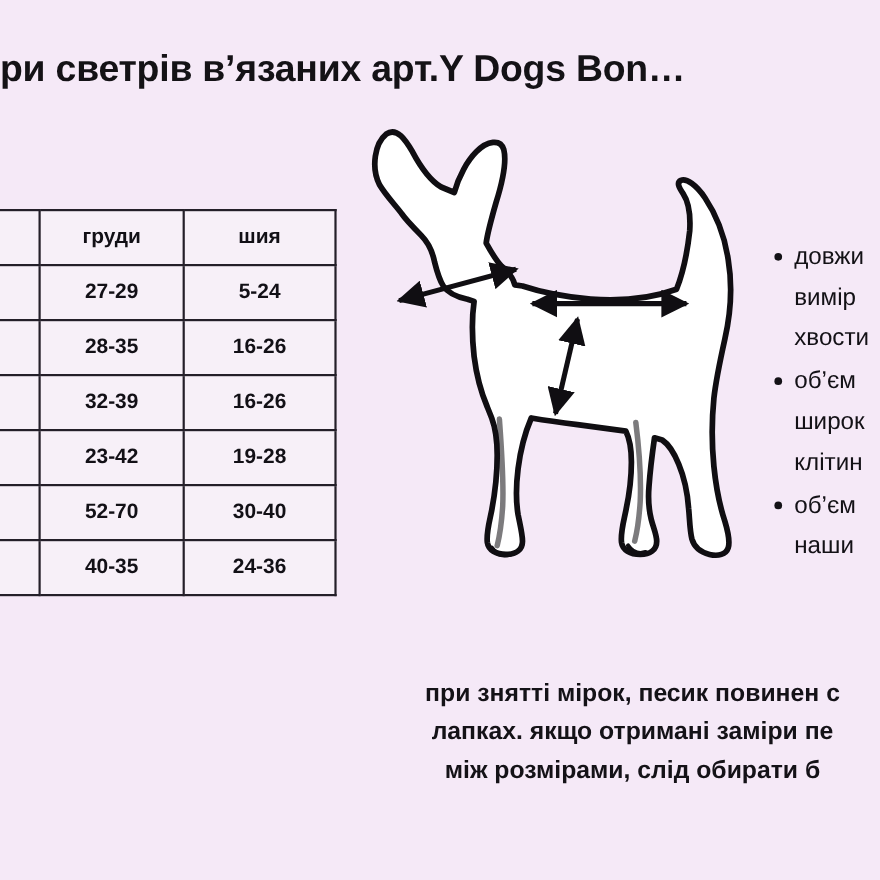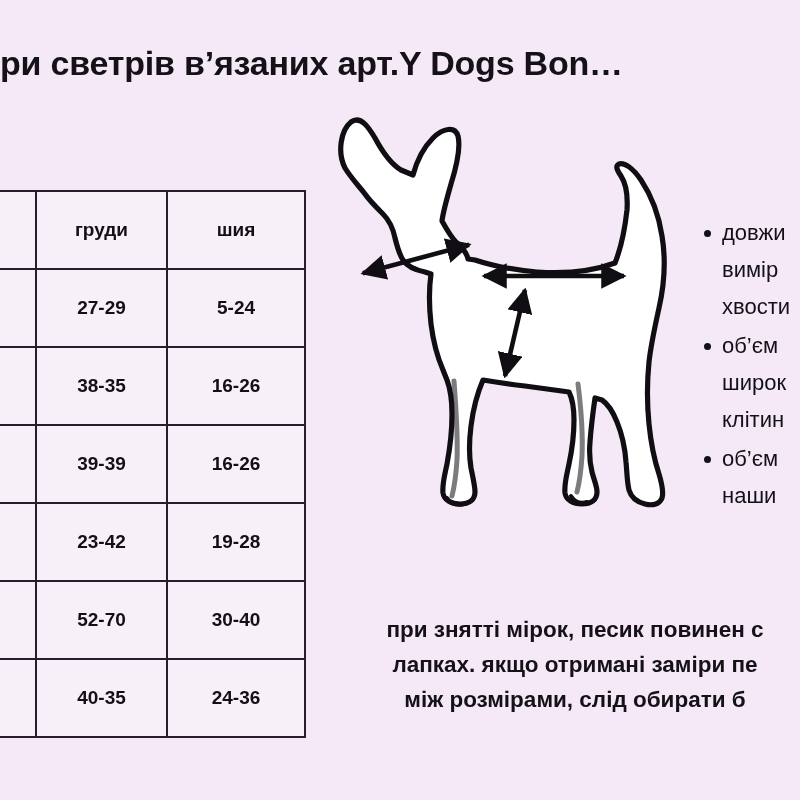--- a/index.html
+++ b/index.html
@@ -36,21 +36,21 @@
     position: absolute;
     left: -128px;
     top: 190px;
     width: 432px;
     border-collapse: collapse;
     table-layout: fixed;
     background: #f7f0f8;
   }
   #size-table td, #size-table th {
     border: 2px solid #241f29;
-    height: 78px;
+    height: 50px;
     text-align: center;
     vertical-align: middle;
     font-size: 19px;
     font-weight: 700;
     color: #121016;
     padding: 0;
     background: #f7f0f8;
   }
   #size-table col.c0 { width: 163px; }
   #size-table col.c1 { width: 131px; }
@@ -126,26 +126,26 @@
     </tr>
   </thead>
   <tbody>
     <tr>
       <td></td>
       <td>27-29</td>
       <td>5-24</td>
     </tr>
     <tr>
       <td></td>
-      <td>38-35</td>
+      <td>28-35</td>
       <td>16-26</td>
     </tr>
     <tr>
       <td></td>
-      <td>39-39</td>
+      <td>32-39</td>
       <td>16-26</td>
     </tr>
     <tr>
       <td></td>
       <td>23-42</td>
       <td>19-28</td>
     </tr>
     <tr>
       <td></td>
       <td>52-70</td>

